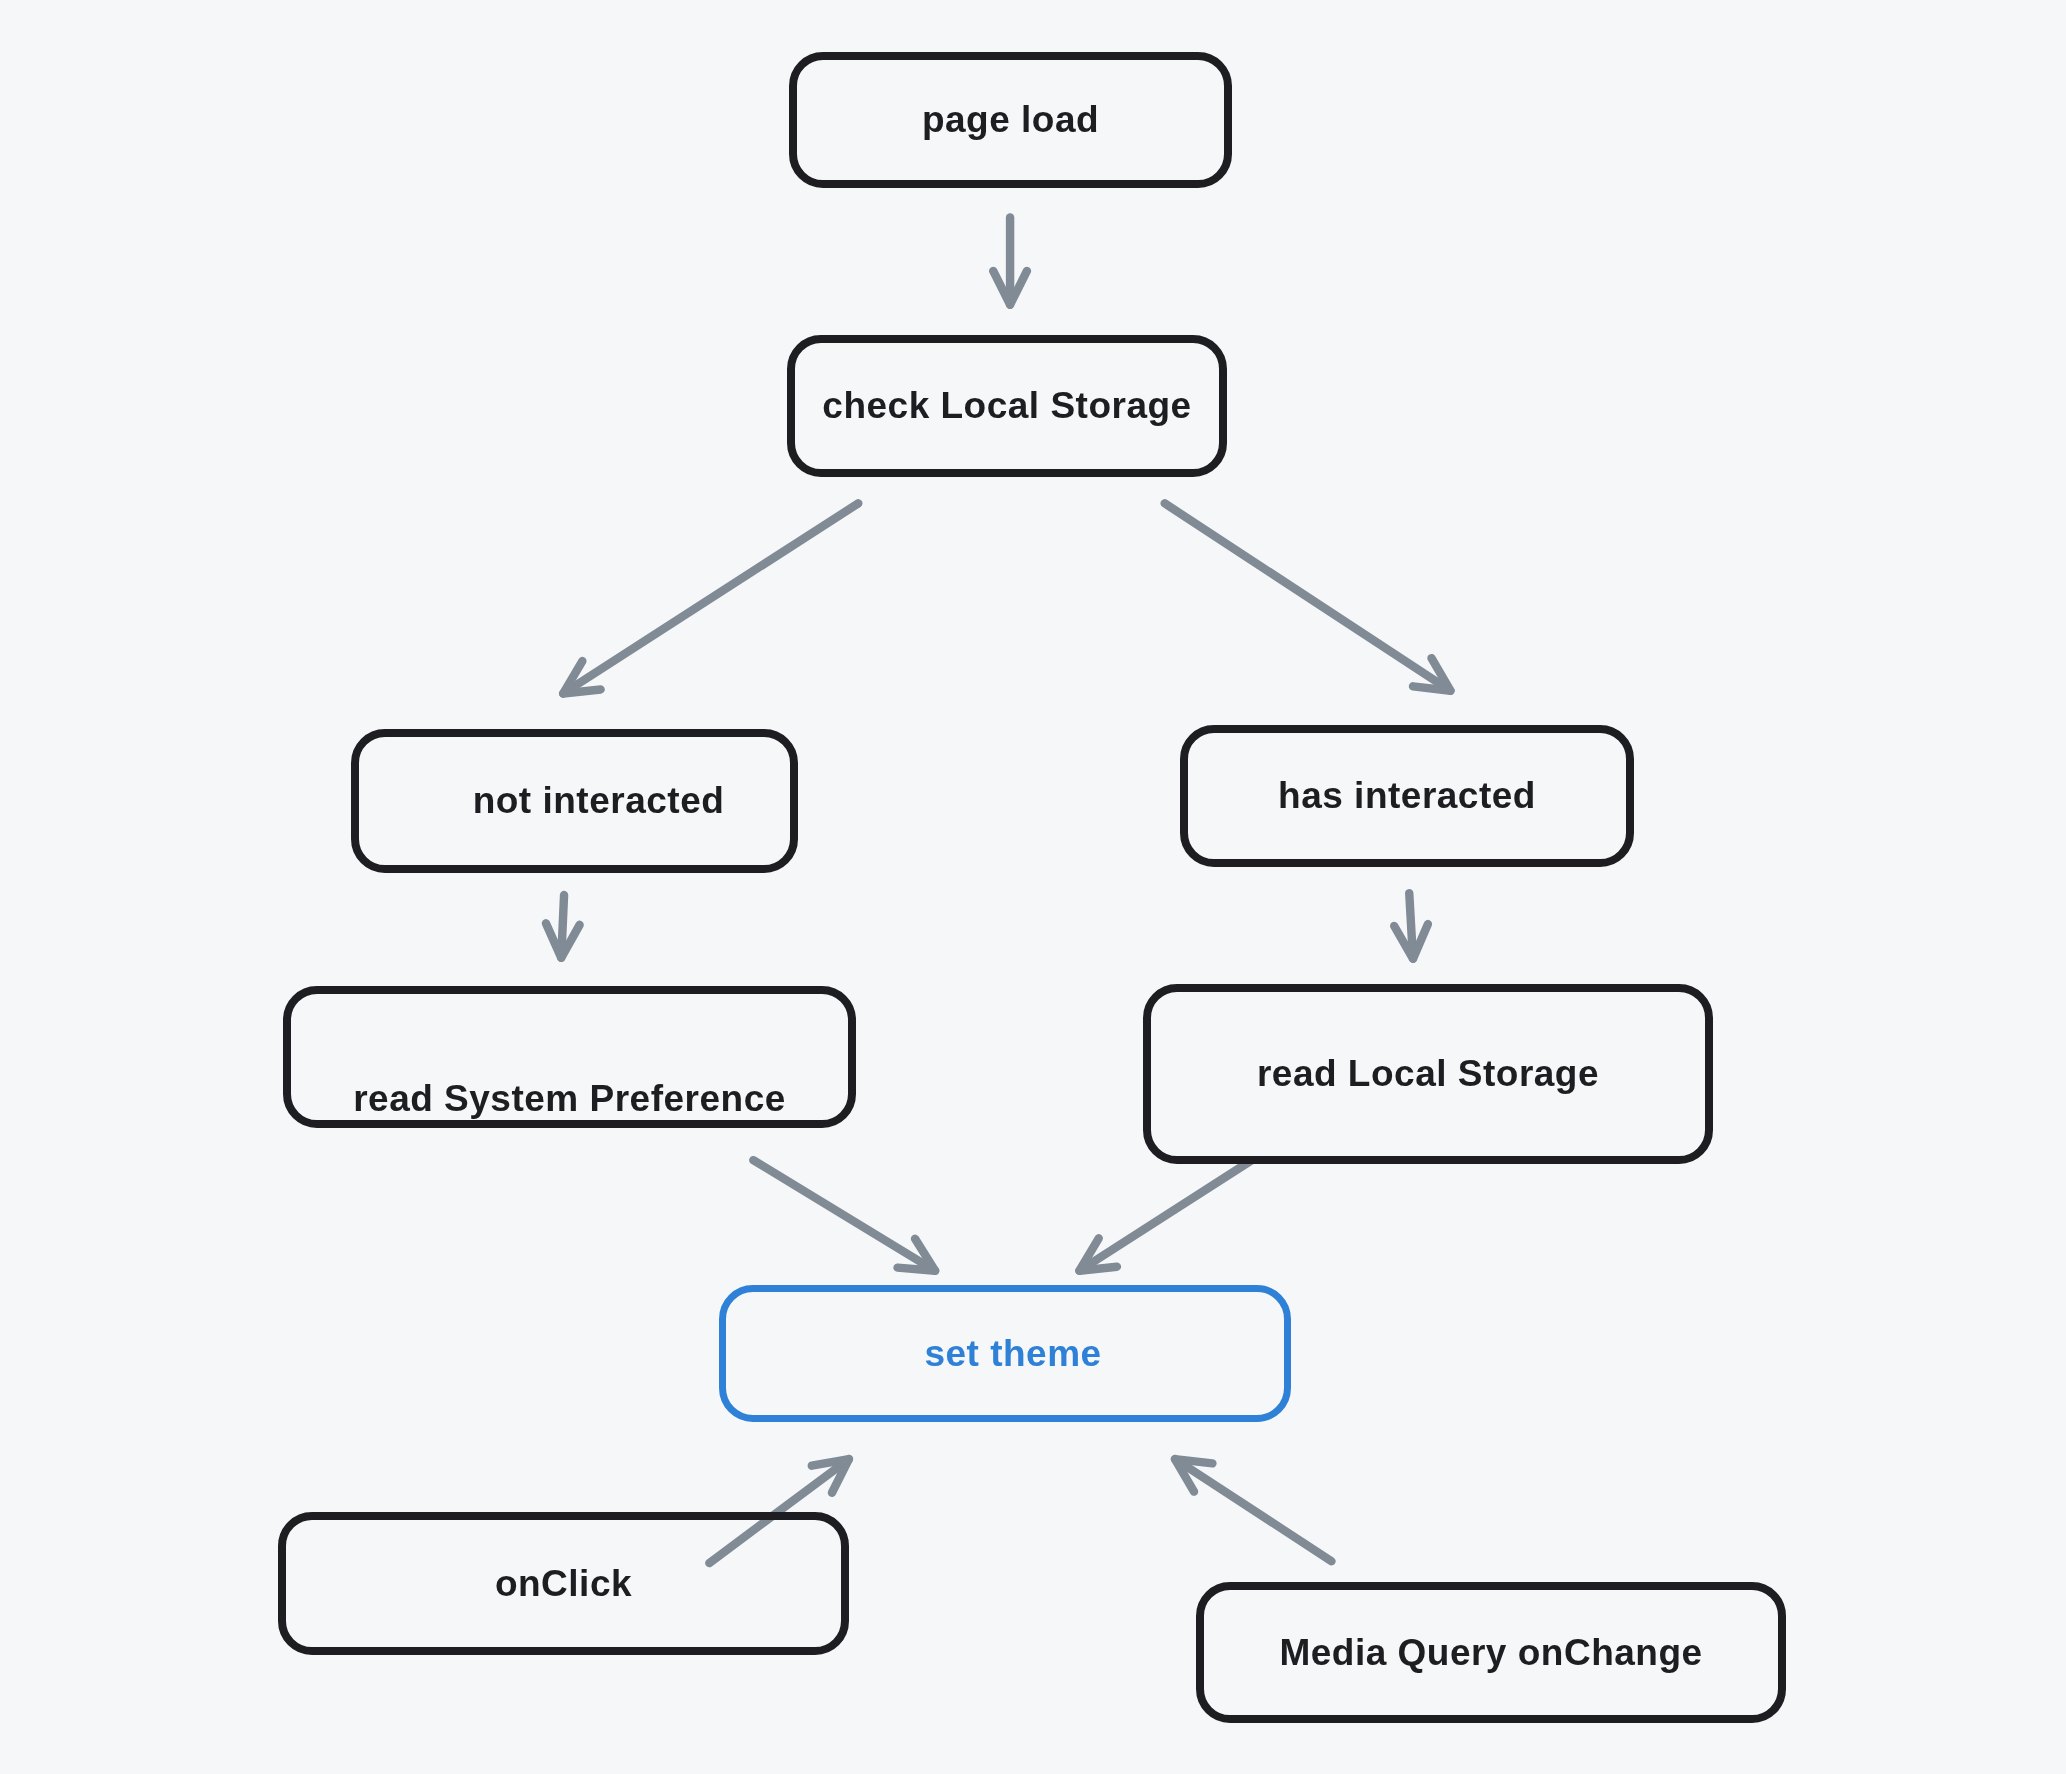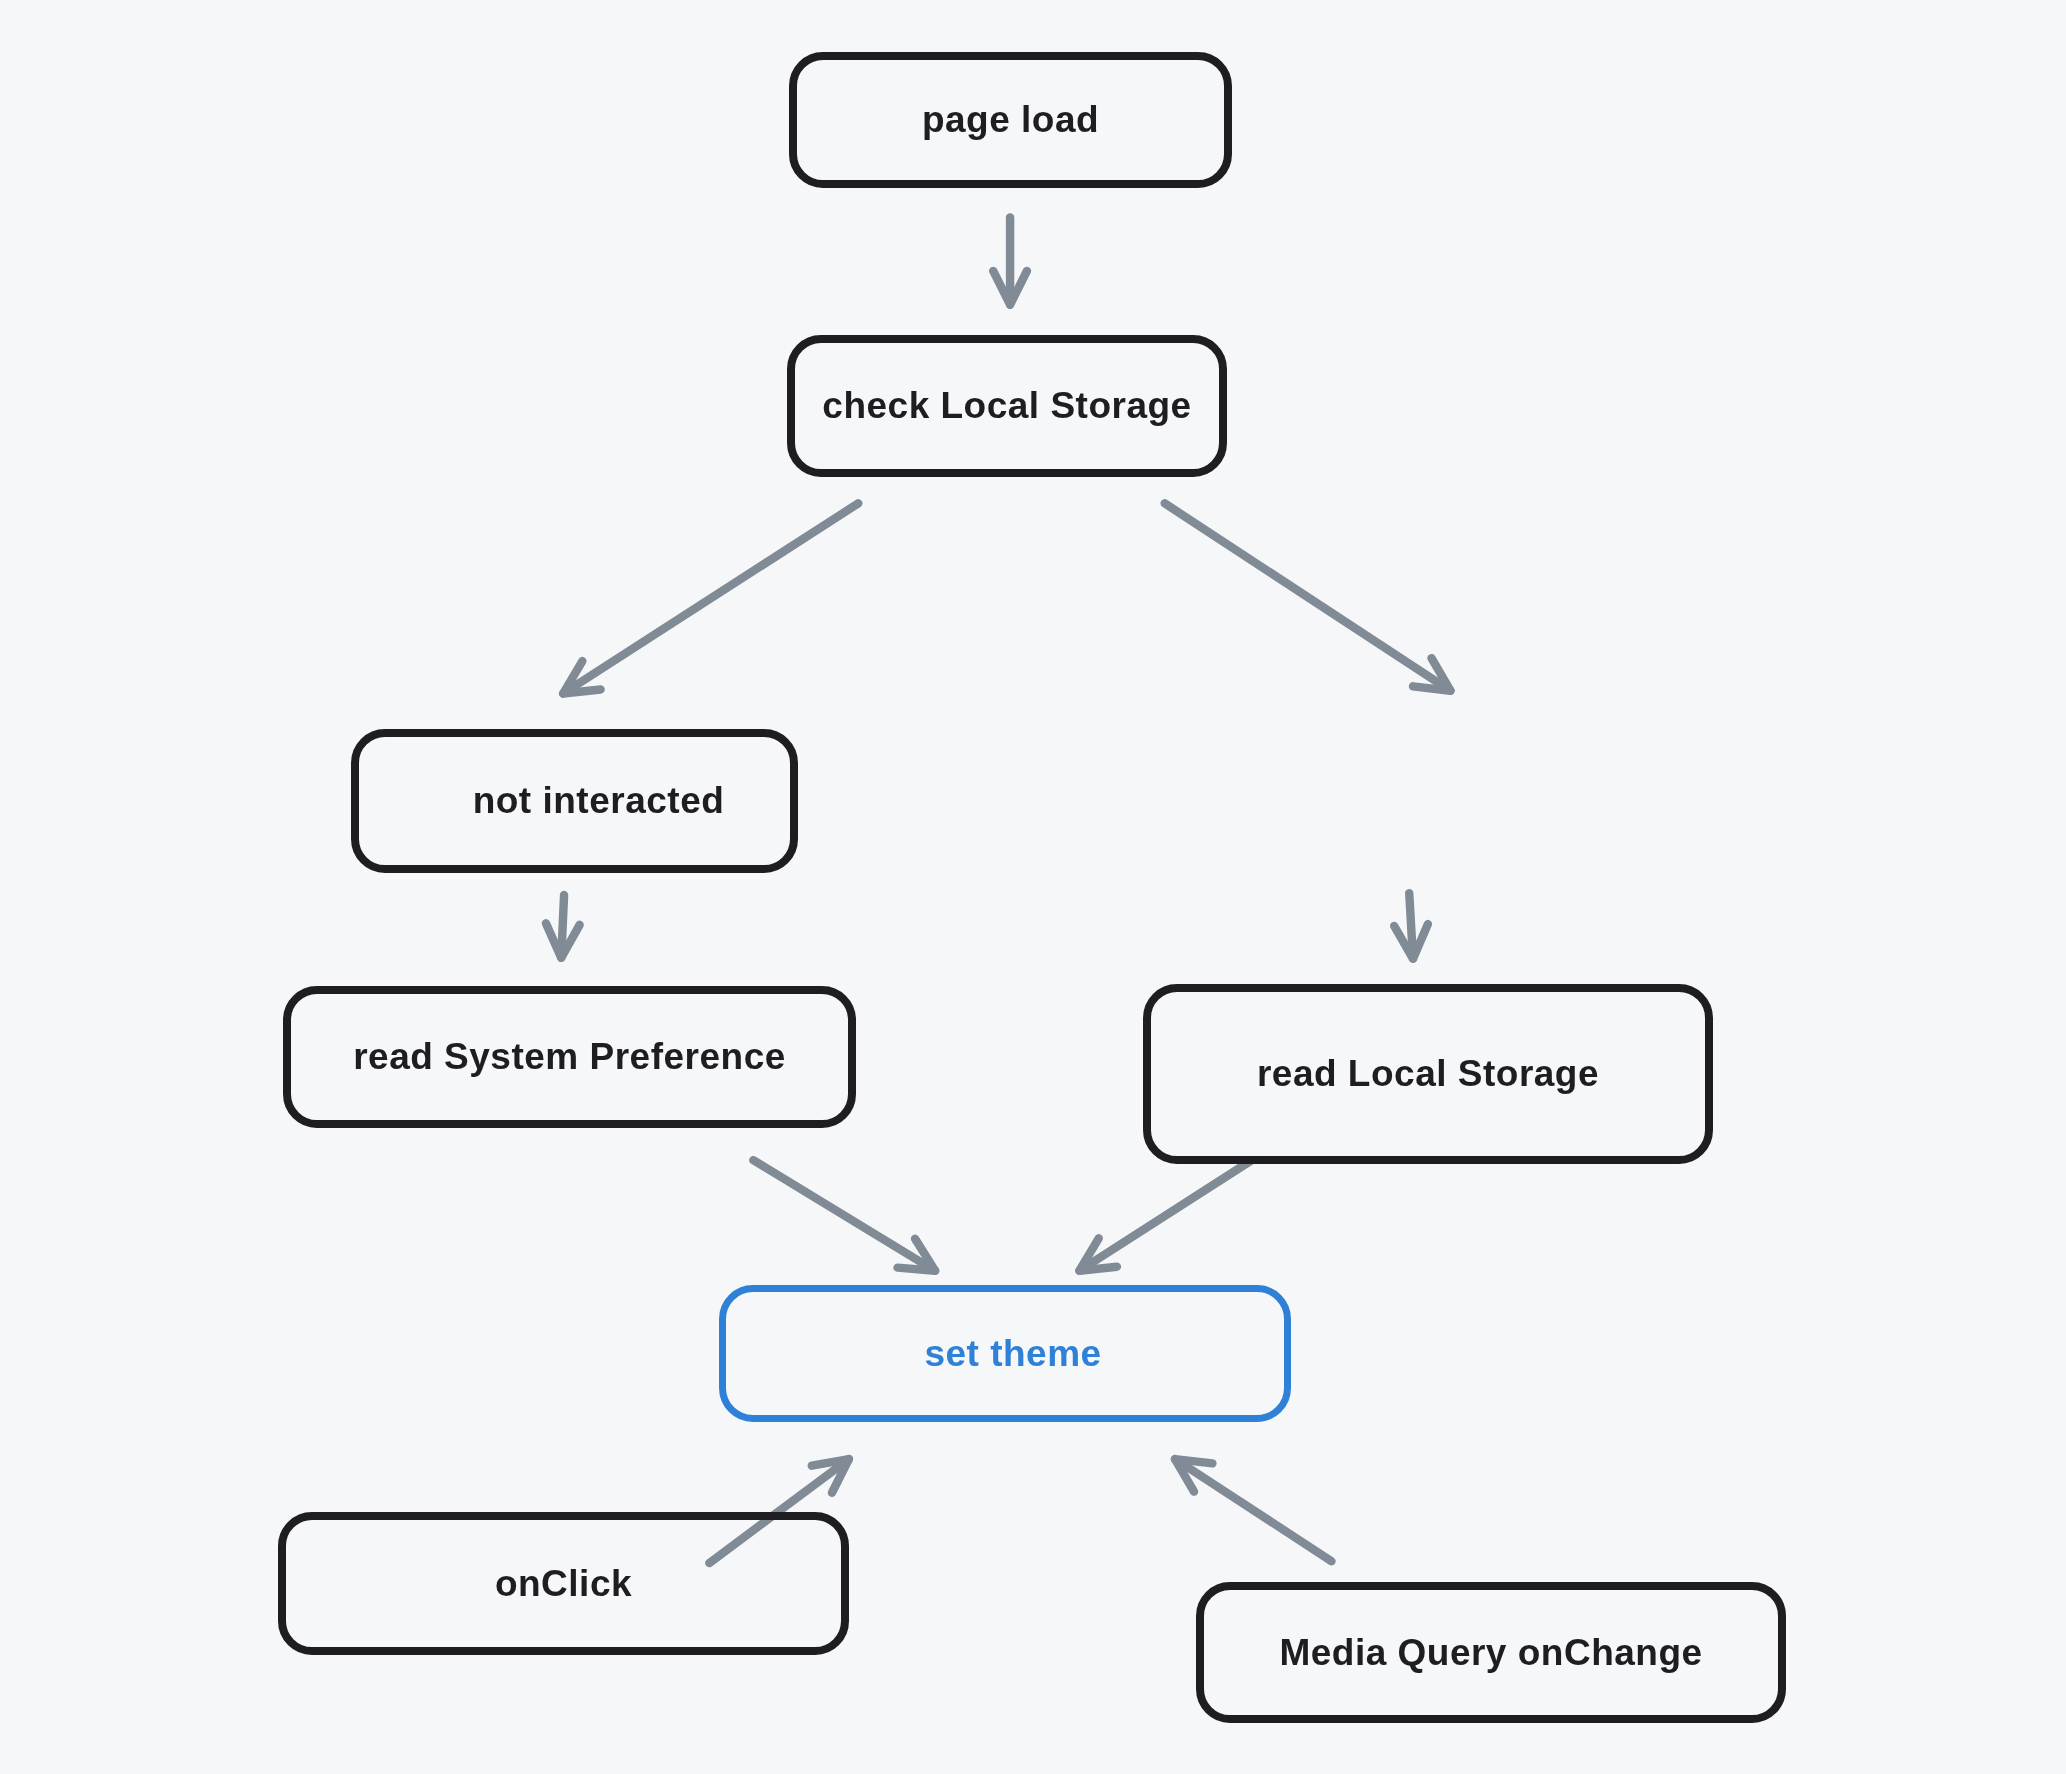--- a/index.html
+++ b/index.html
@@ -49,21 +49,21 @@
   .node.accent{
     border-color:var(--accent);
     border-width:7.5px;
     color:var(--accent);
     padding-left:16px;
   }
   .n-page-load            {left:789px;  top:52px;   width:443px; height:136px;}
   .n-check-local-storage  {left:787px;  top:335px;  width:440px; height:142px;}
   .n-not-interacted       {left:351px;  top:729px;  width:447px; height:144px;padding-left:48px;}
   .n-has-interacted       {left:1180px; top:725px;  width:454px; height:142px;}
-  .n-read-system-pref     {left:283px;  top:986px; width:573px; height:142px;}
+  .n-read-system-pref     {left:283px;  top:986px; width:573px; height:142px;align-items:flex-end;}
   .n-read-local-storage   {left:1143px; top:984px; width:570px; height:180px;}
   .n-set-theme            {left:719px;  top:1285px; width:572px; height:137px;}
   .n-onclick              {left:278px;  top:1512px; width:571px; height:143px;}
   .n-media-query-onchange {left:1196px; top:1582px; width:590px; height:141px;align-items:center;}
 </style>
 </head>
 <body>
 
 <div class="canvas">
 
@@ -90,20 +90,23 @@
   </div>
 
   <div class="node n-check-local-storage">
     <span>check Local Storage</span>
   </div>
 
   <div class="node n-not-interacted">
     <span>not interacted</span>
   </div>
 
+  <div class="node n-has-interacted">
+    <span>has interacted</span>
+  </div>
 
   <div class="node n-read-system-pref">
     <span>read System Preference</span>
   </div>
 
   <div class="node n-read-local-storage">
     <span>read Local Storage</span>
   </div>
 
   <div class="node accent n-set-theme">

